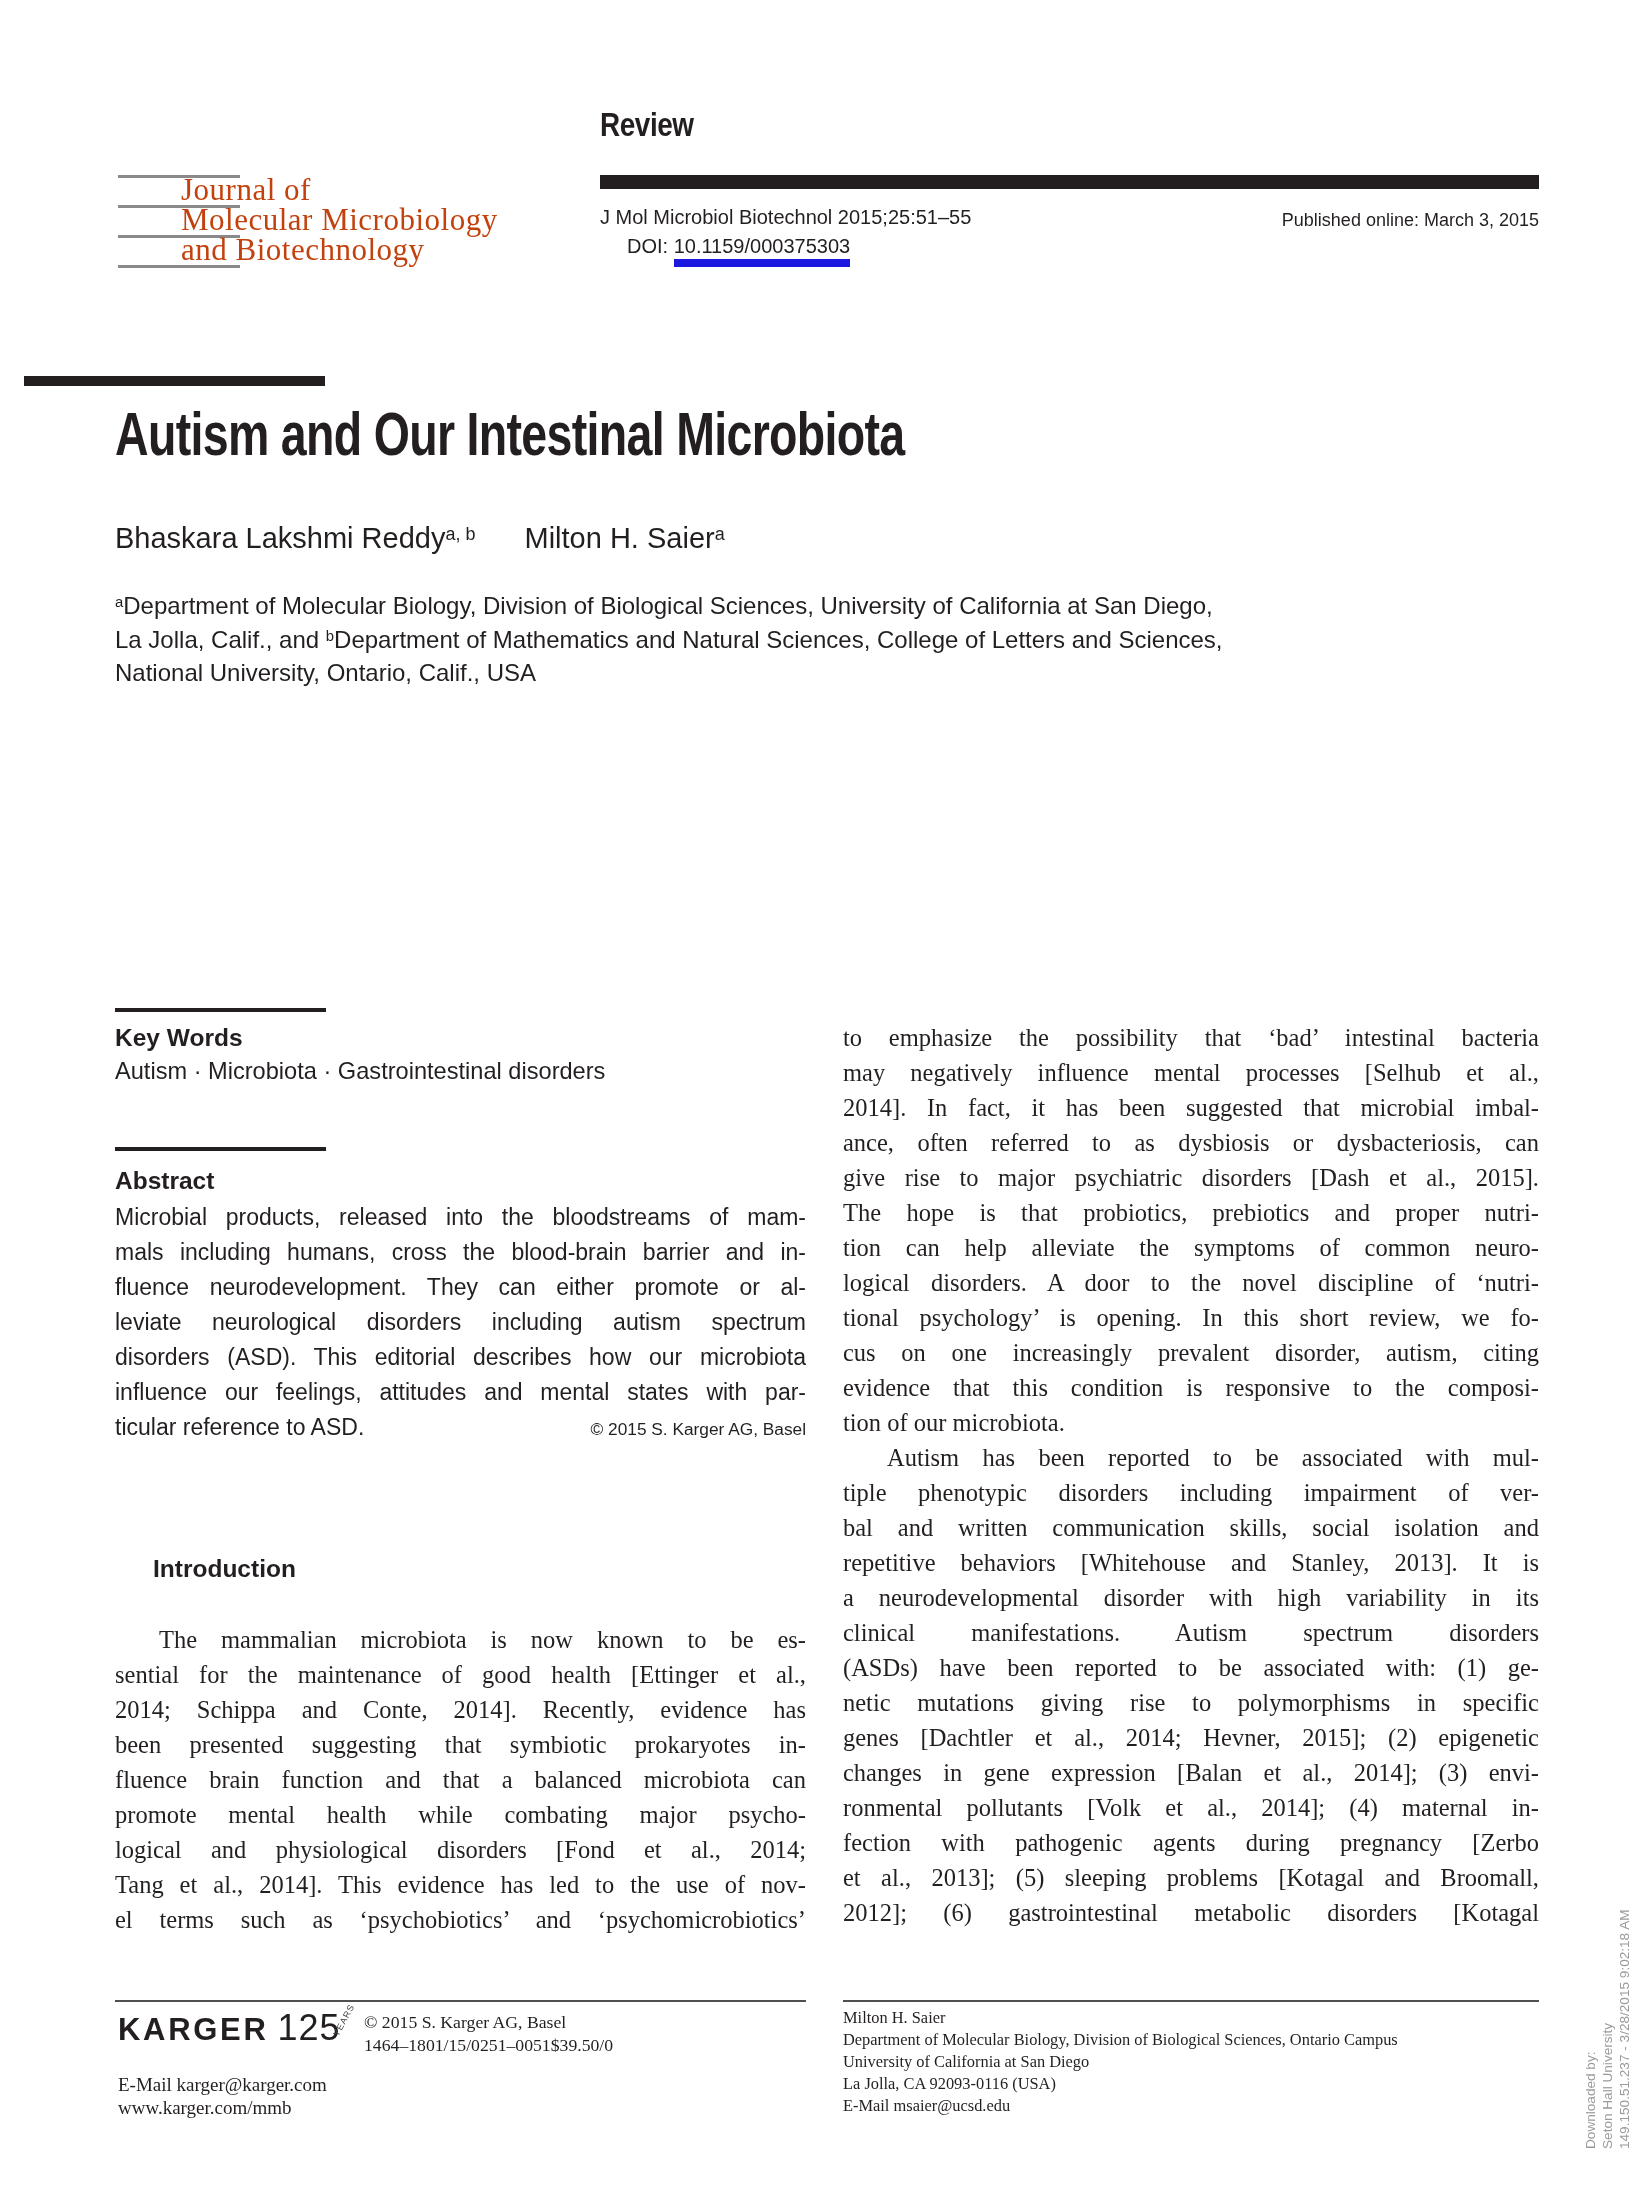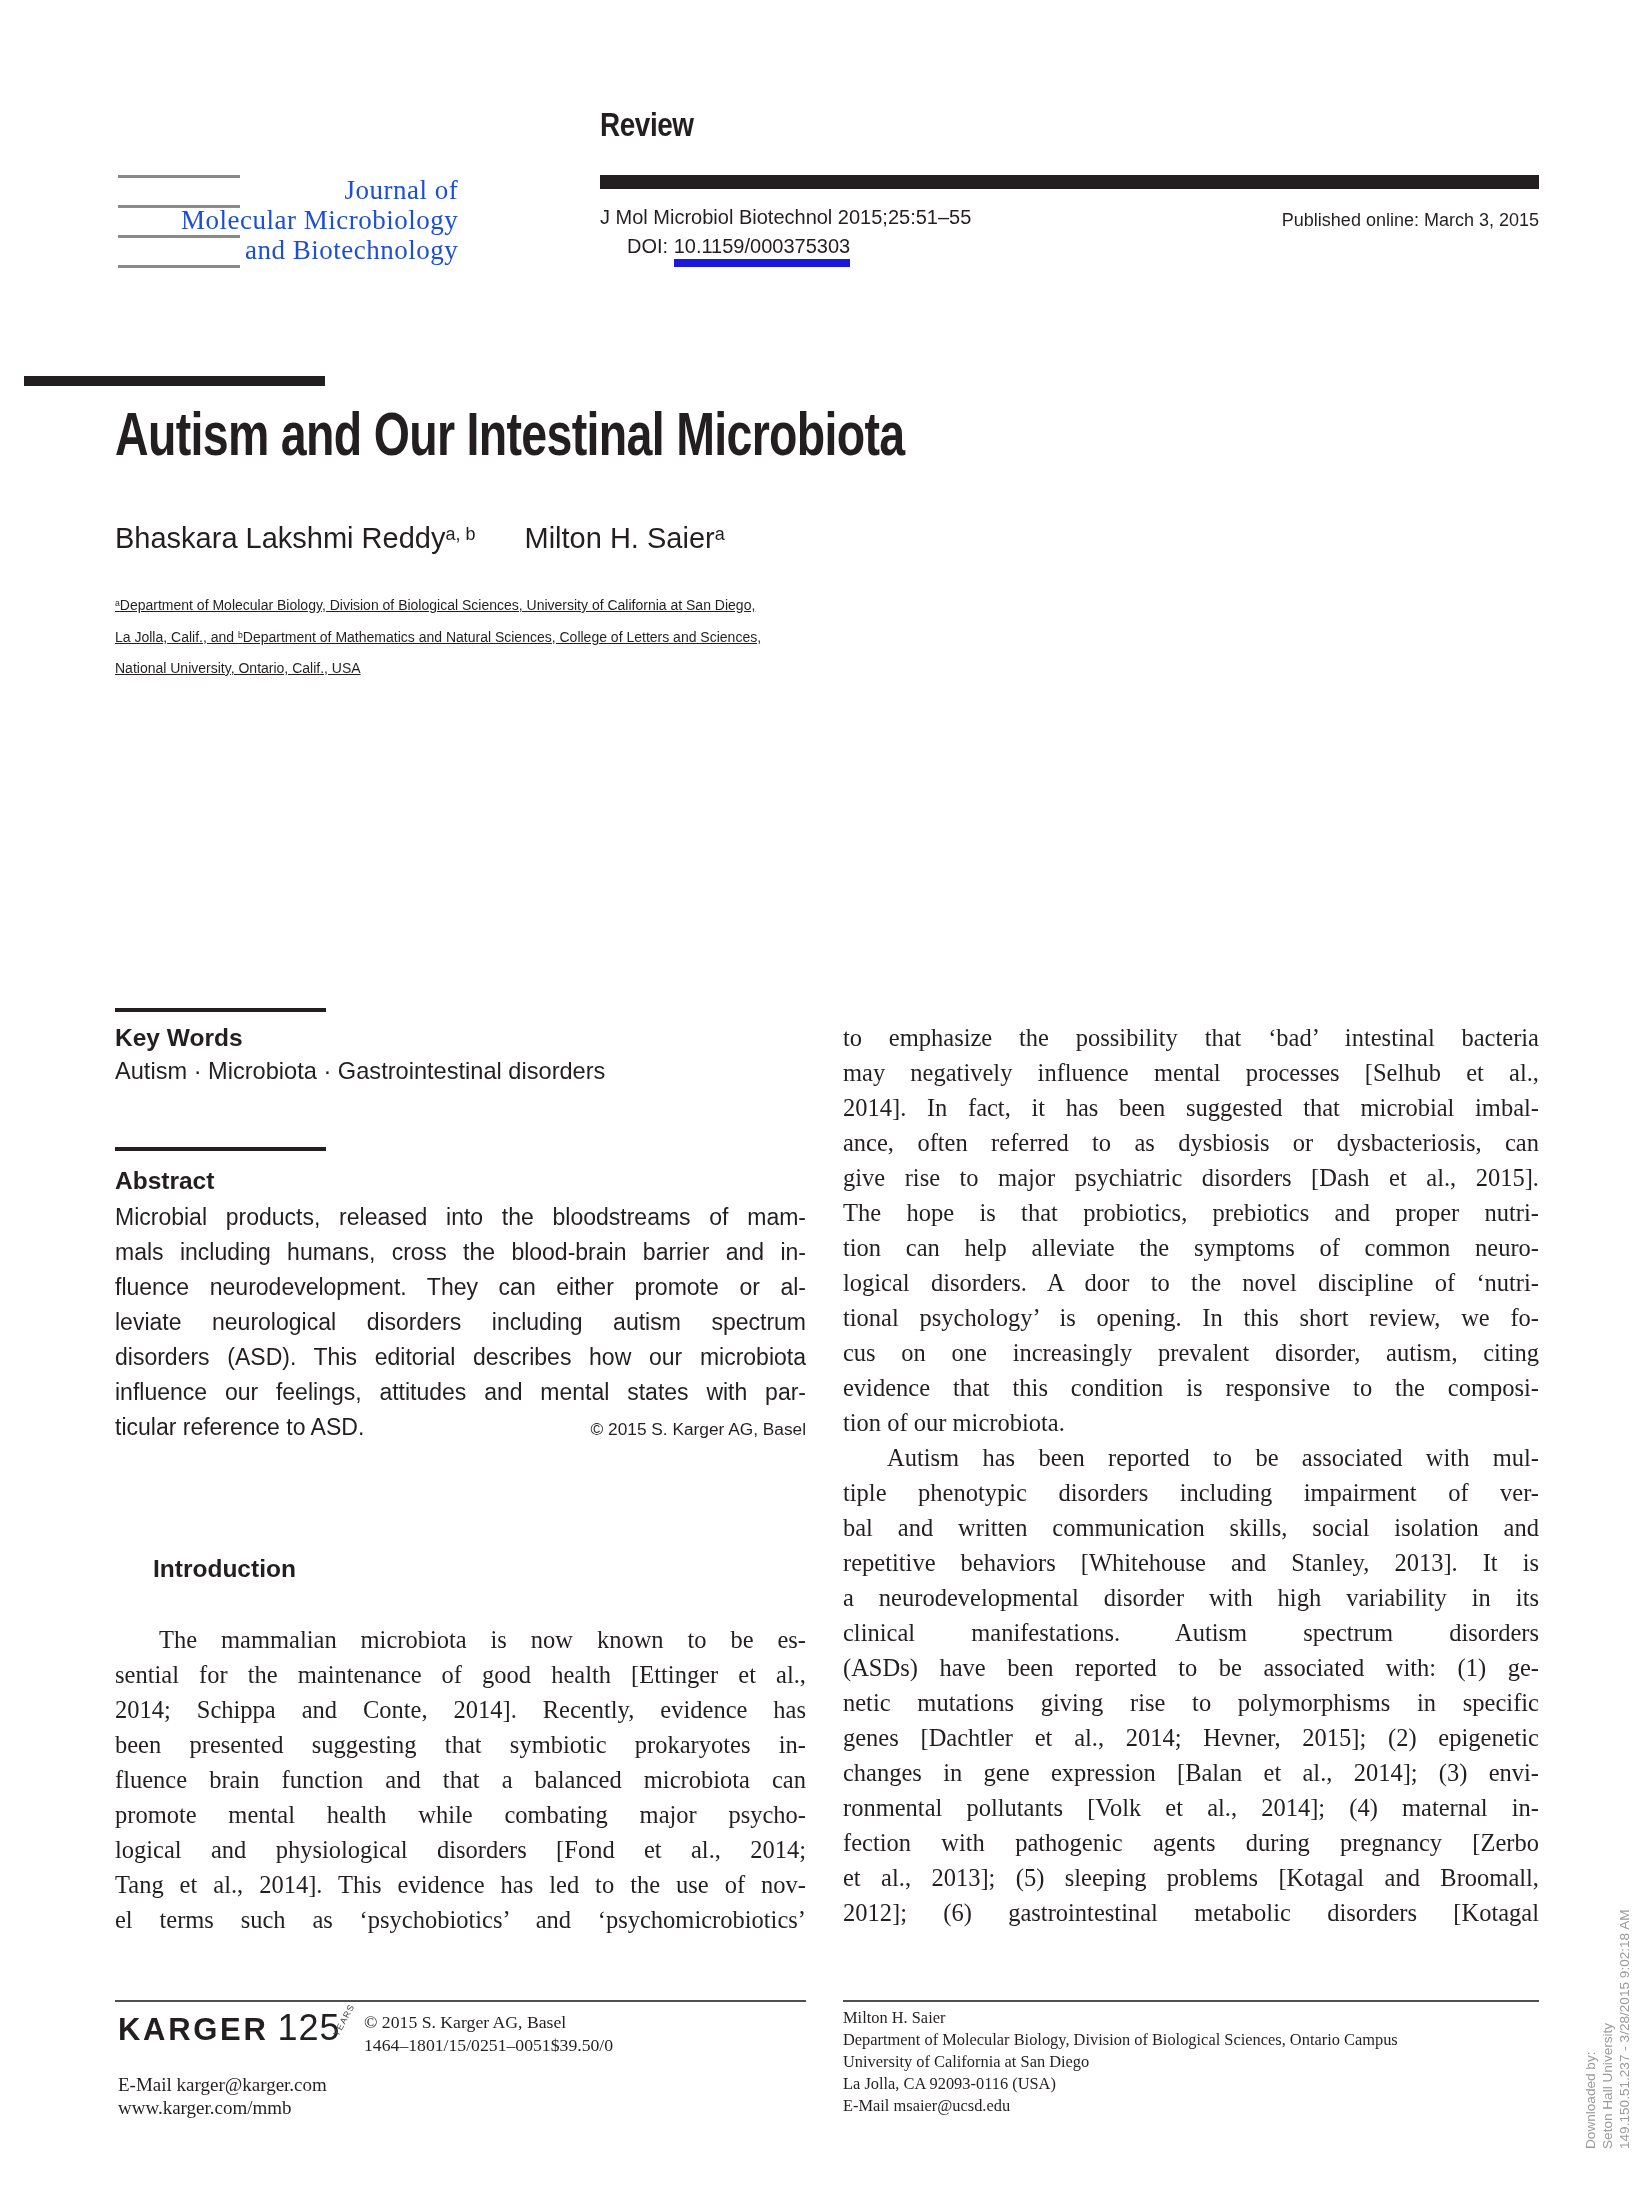--- a/index.html
+++ b/index.html
@@ -11,36 +11,36 @@
   }
   .abs { position:absolute; }
 
   
   .review-label { left:600px; top:105px; font-size:34px; font-weight:bold;
     letter-spacing:-0.5px; transform:scaleX(0.82); transform-origin:left top; }
   .review-bar { left:600px; top:175px; width:939px; height:13.6px; background:#231f20; }
 
   .logo-rule { left:118px; width:122px; height:2.7px; background:#8a8a8a; }
   .logo-text { left:181px; top:175px; font-family:"Liberation Serif","DejaVu Serif",serif;
-    font-size:27px; letter-spacing:0.5px; color:#1d4ed8;text-align:right; }
+    font-size:31px; letter-spacing:0.5px; color:#c2410c; }
   .lgline { height:30px; line-height:30px; }
 
   .citation { left:600px; top:206px; font-size:20px; }
   .published { left:600px; top:210px; width:939px; text-align:right; font-size:18px; }
   .doi-line { left:600px; top:235px; font-size:20px;margin-left:27px; }
   .doi-link { border-bottom:8.2px solid #1d18e0; padding-bottom:1.8px; cursor:pointer; }
 
   
   .title-bar { left:23.6px; top:376px; width:301px; height:10px; background:#231f20; }
   .article-title { left:115px; top:398px; font-size:62px; font-weight:bold;
     letter-spacing:-0.9px; white-space:nowrap; transform:scaleX(0.75); transform-origin:left top; }
   .authors { left:115px; top:522px; font-size:29px; white-space:nowrap; }
   .authors .author2 { margin-left:41px; }
   .sup { font-size:0.62em; position:relative; top:-0.45em; }
-  .affiliations { left:115px; top:591px; font-size:14px; line-height:29.5px;text-decoration:underline; }
+  .affiliations { left:115px; top:591px; font-size:24px; line-height:29.5px; }
 
   
   .kw-rule1 { left:115px; top:1008px; width:211px; height:3.6px; background:#231f20; }
   .kw-heading { left:115px; top:1024px; font-size:24.5px; font-weight:bold; }
   .kw-text { left:115px; top:1058px; font-size:23.6px; }
   .kw-rule2 { left:115px; top:1147px; width:211px; height:3.6px; background:#231f20; }
   .abs-heading { left:115px; top:1167px; font-size:24.5px; font-weight:bold; }
   .abs-body { left:115px; top:1200px; width:691px; font-size:23px; }
   .abs-last { left:115px; top:1410px; width:691px; height:35px; display:flex;
     justify-content:space-between; align-items:baseline; font-size:23px; line-height:35px; }

